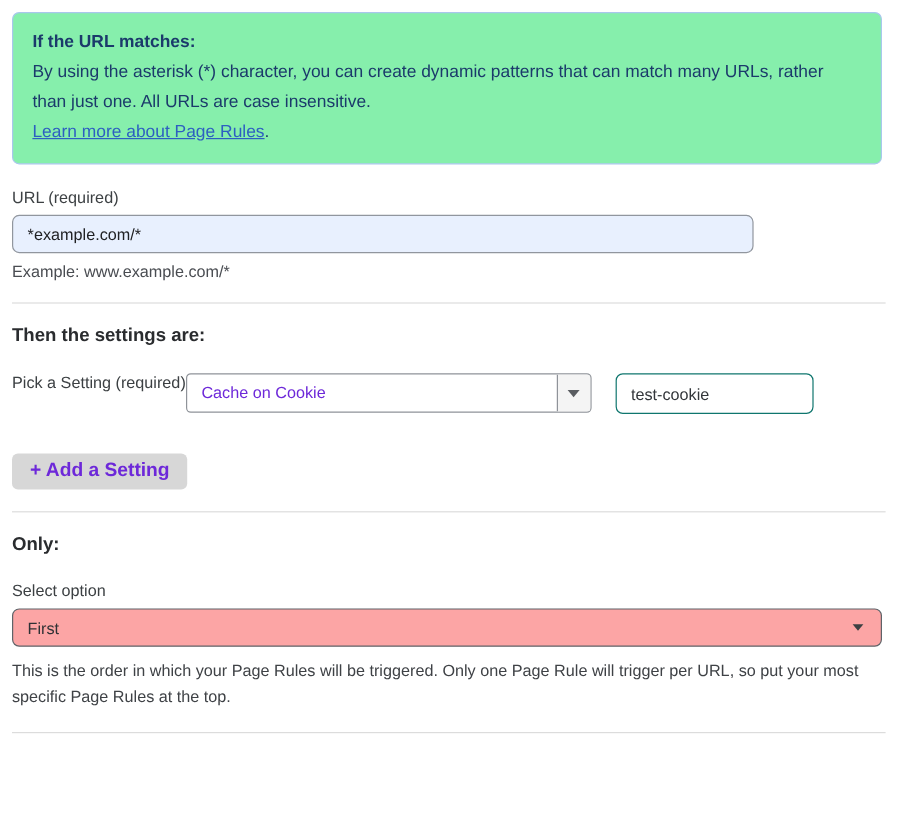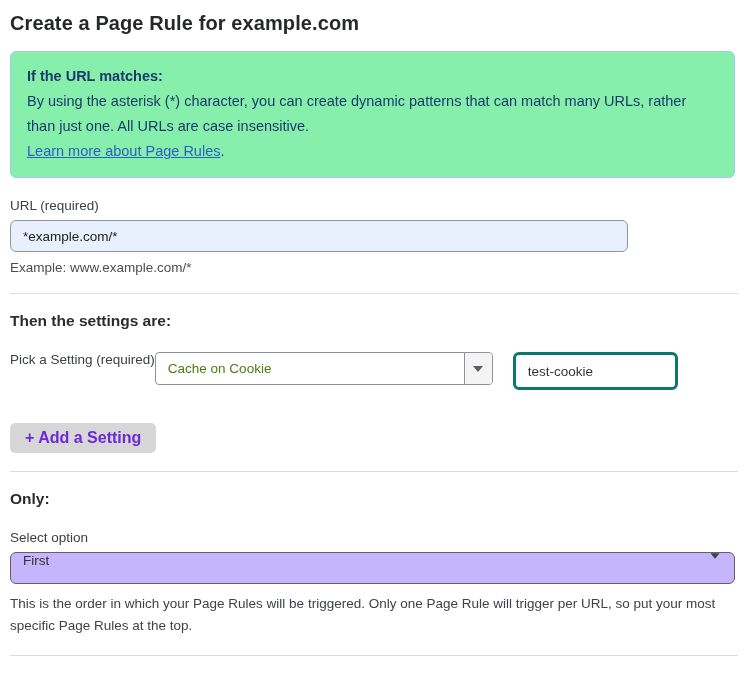--- a/index.html
+++ b/index.html
@@ -68,38 +68,38 @@
     width: 338px; height: 33px;
     background: #ffffff;
     border: 1px solid #8f9399;
     border-radius: 4px;
     display: flex; align-items: stretch;
     cursor: pointer;
     overflow: hidden;
   }
   .dropdown .dropdown-value {
     flex: 1; display: flex; align-items: center;
-    padding: 0 12px; font-size: 13.5px; color: #4d7c0f;
+    padding: 0 12px; font-size: 13.5px; color: #6d28d9;
   }
   .dropdown .dropdown-arrow-box {
     width: 28px; background: #f4f4f4;
     border-left: 1px solid #8f9399;
     display: flex; align-items: center; justify-content: center;
   }
   .tri-down {
     width: 0; height: 0;
     border-left: 5px solid transparent;
     border-right: 5px solid transparent;
     border-top: 6px solid #5a5d61;
   }
 
   .value-input {
     width: 165px; height: 33px;
     background: #ffffff;
-    border: 3px solid #0f766e;
+    border: 1px solid #0f766e;
     border-radius: 6px;
     padding: 16px 12px;
     font-size: 13.5px;
     font-family: "Liberation Sans", "DejaVu Sans", sans-serif;
     color: #33363a;
     outline: none;
   }
   .col-value .field-label { margin-top: 7px; margin-bottom: 9px; }
 
   .btn {
@@ -109,43 +109,42 @@
     cursor: pointer;
     color: #6d28d9;
     background: #d7d7d7;
     font-weight: bold;
   }
   .add-setting-btn { height: 30px; padding: 0 15px; margin-top: 33px; }
 
   
   .order-select {
     width: 725px; height: 32px;
-    background: #c4b5fd;
+    background: #fca5a5;
     border: 1px solid #5f6368;
     border-radius: 6px;
-    display: flex; 
+    display: flex; align-items: center;
     padding: 0 14px 0 12px;
     font-size: 13.5px; color: #2f3135;
     cursor: pointer;
   }
   .order-select .select-value { flex: 1; }
   .order-select .tri-down { border-top-color: #3c4043; transform: scale(0.9); }
 
   .help-text {
     font-size: 13.5px; color: #3f4246;
     line-height: 22px; margin-top: 9px;
     max-width: 720px;
   }
 </style>
 </head>
 <body>
 
 <div class="container">
 
-  <h1 class="page-title">Create a Page Rule for example.com</h1>
 
   <div class="info-box">
     <div class="info-heading">If the URL matches:</div>
     <div class="info-body">By using the asterisk (*) character, you can create dynamic patterns that can match many URLs, rather than just one. All URLs are case insensitive.</div>
     <div><a class="info-link">Learn more about Page Rules</a><span class="info-link-suffix">.</span></div>
   </div>
 
   <label class="field-label">URL (required)</label>
   <input class="url-input" type="text" value="*example.com/*" style="">
   <div class="example-text">Example: www.example.com/*</div>

